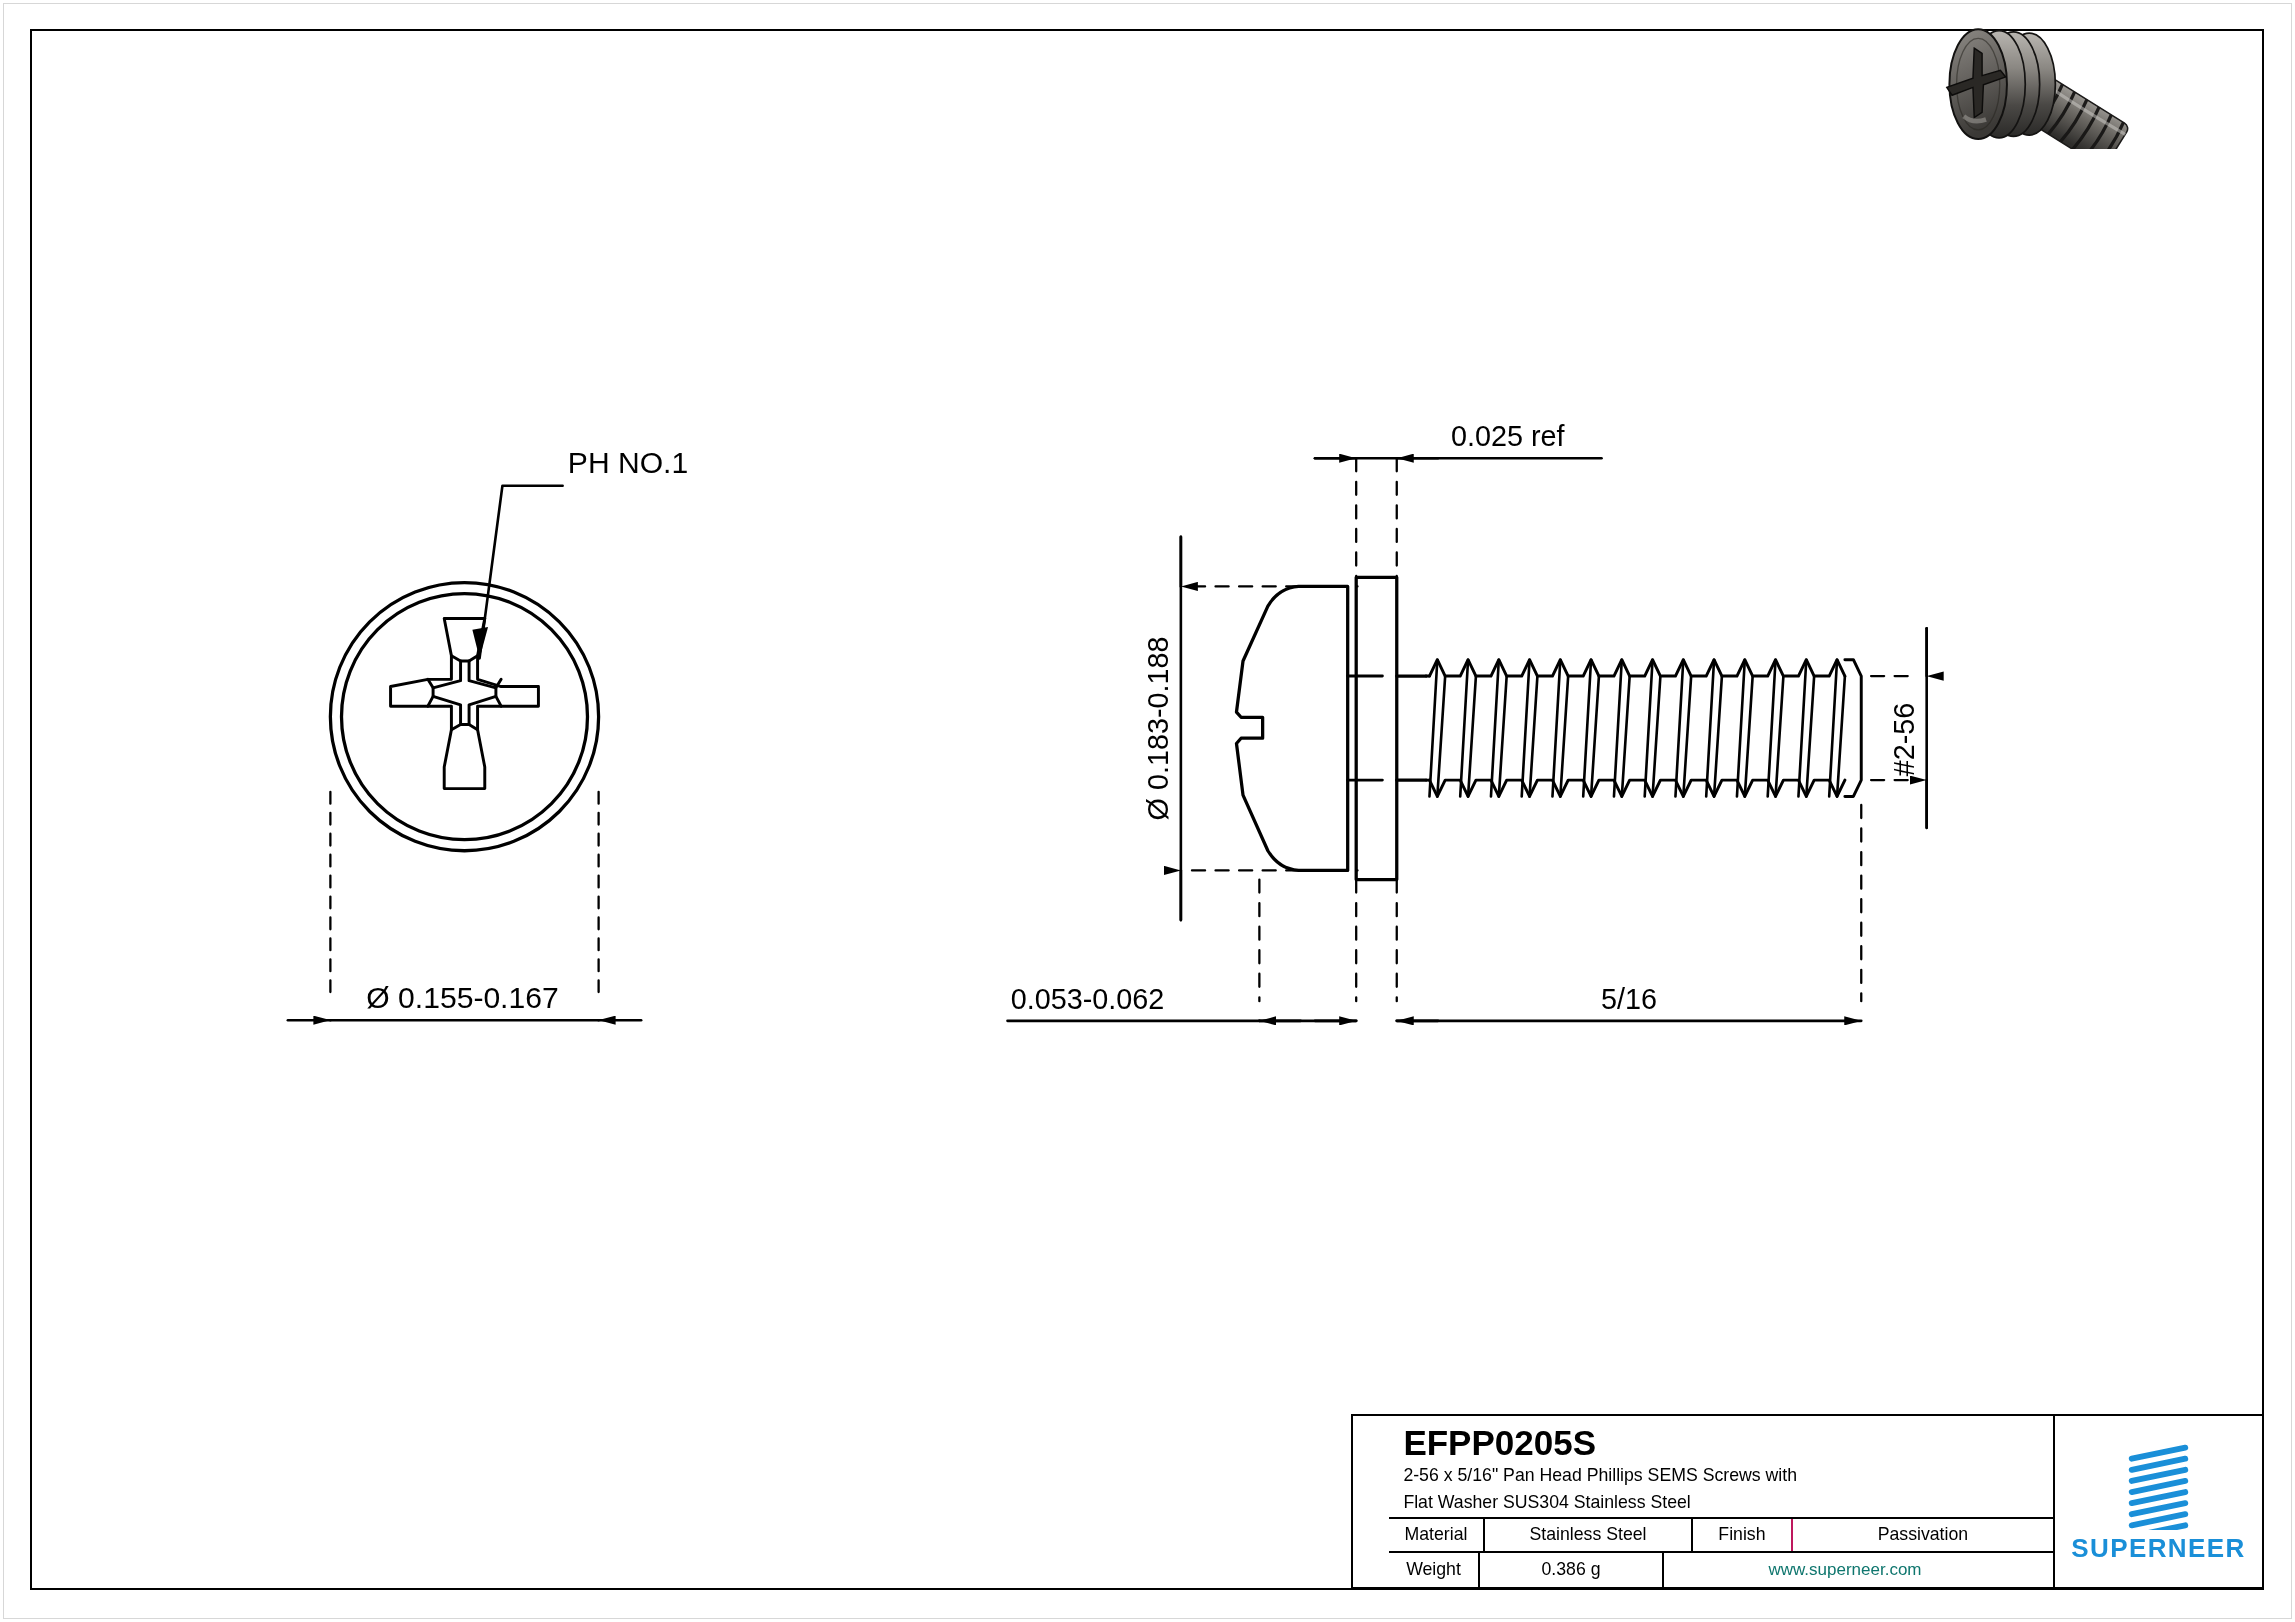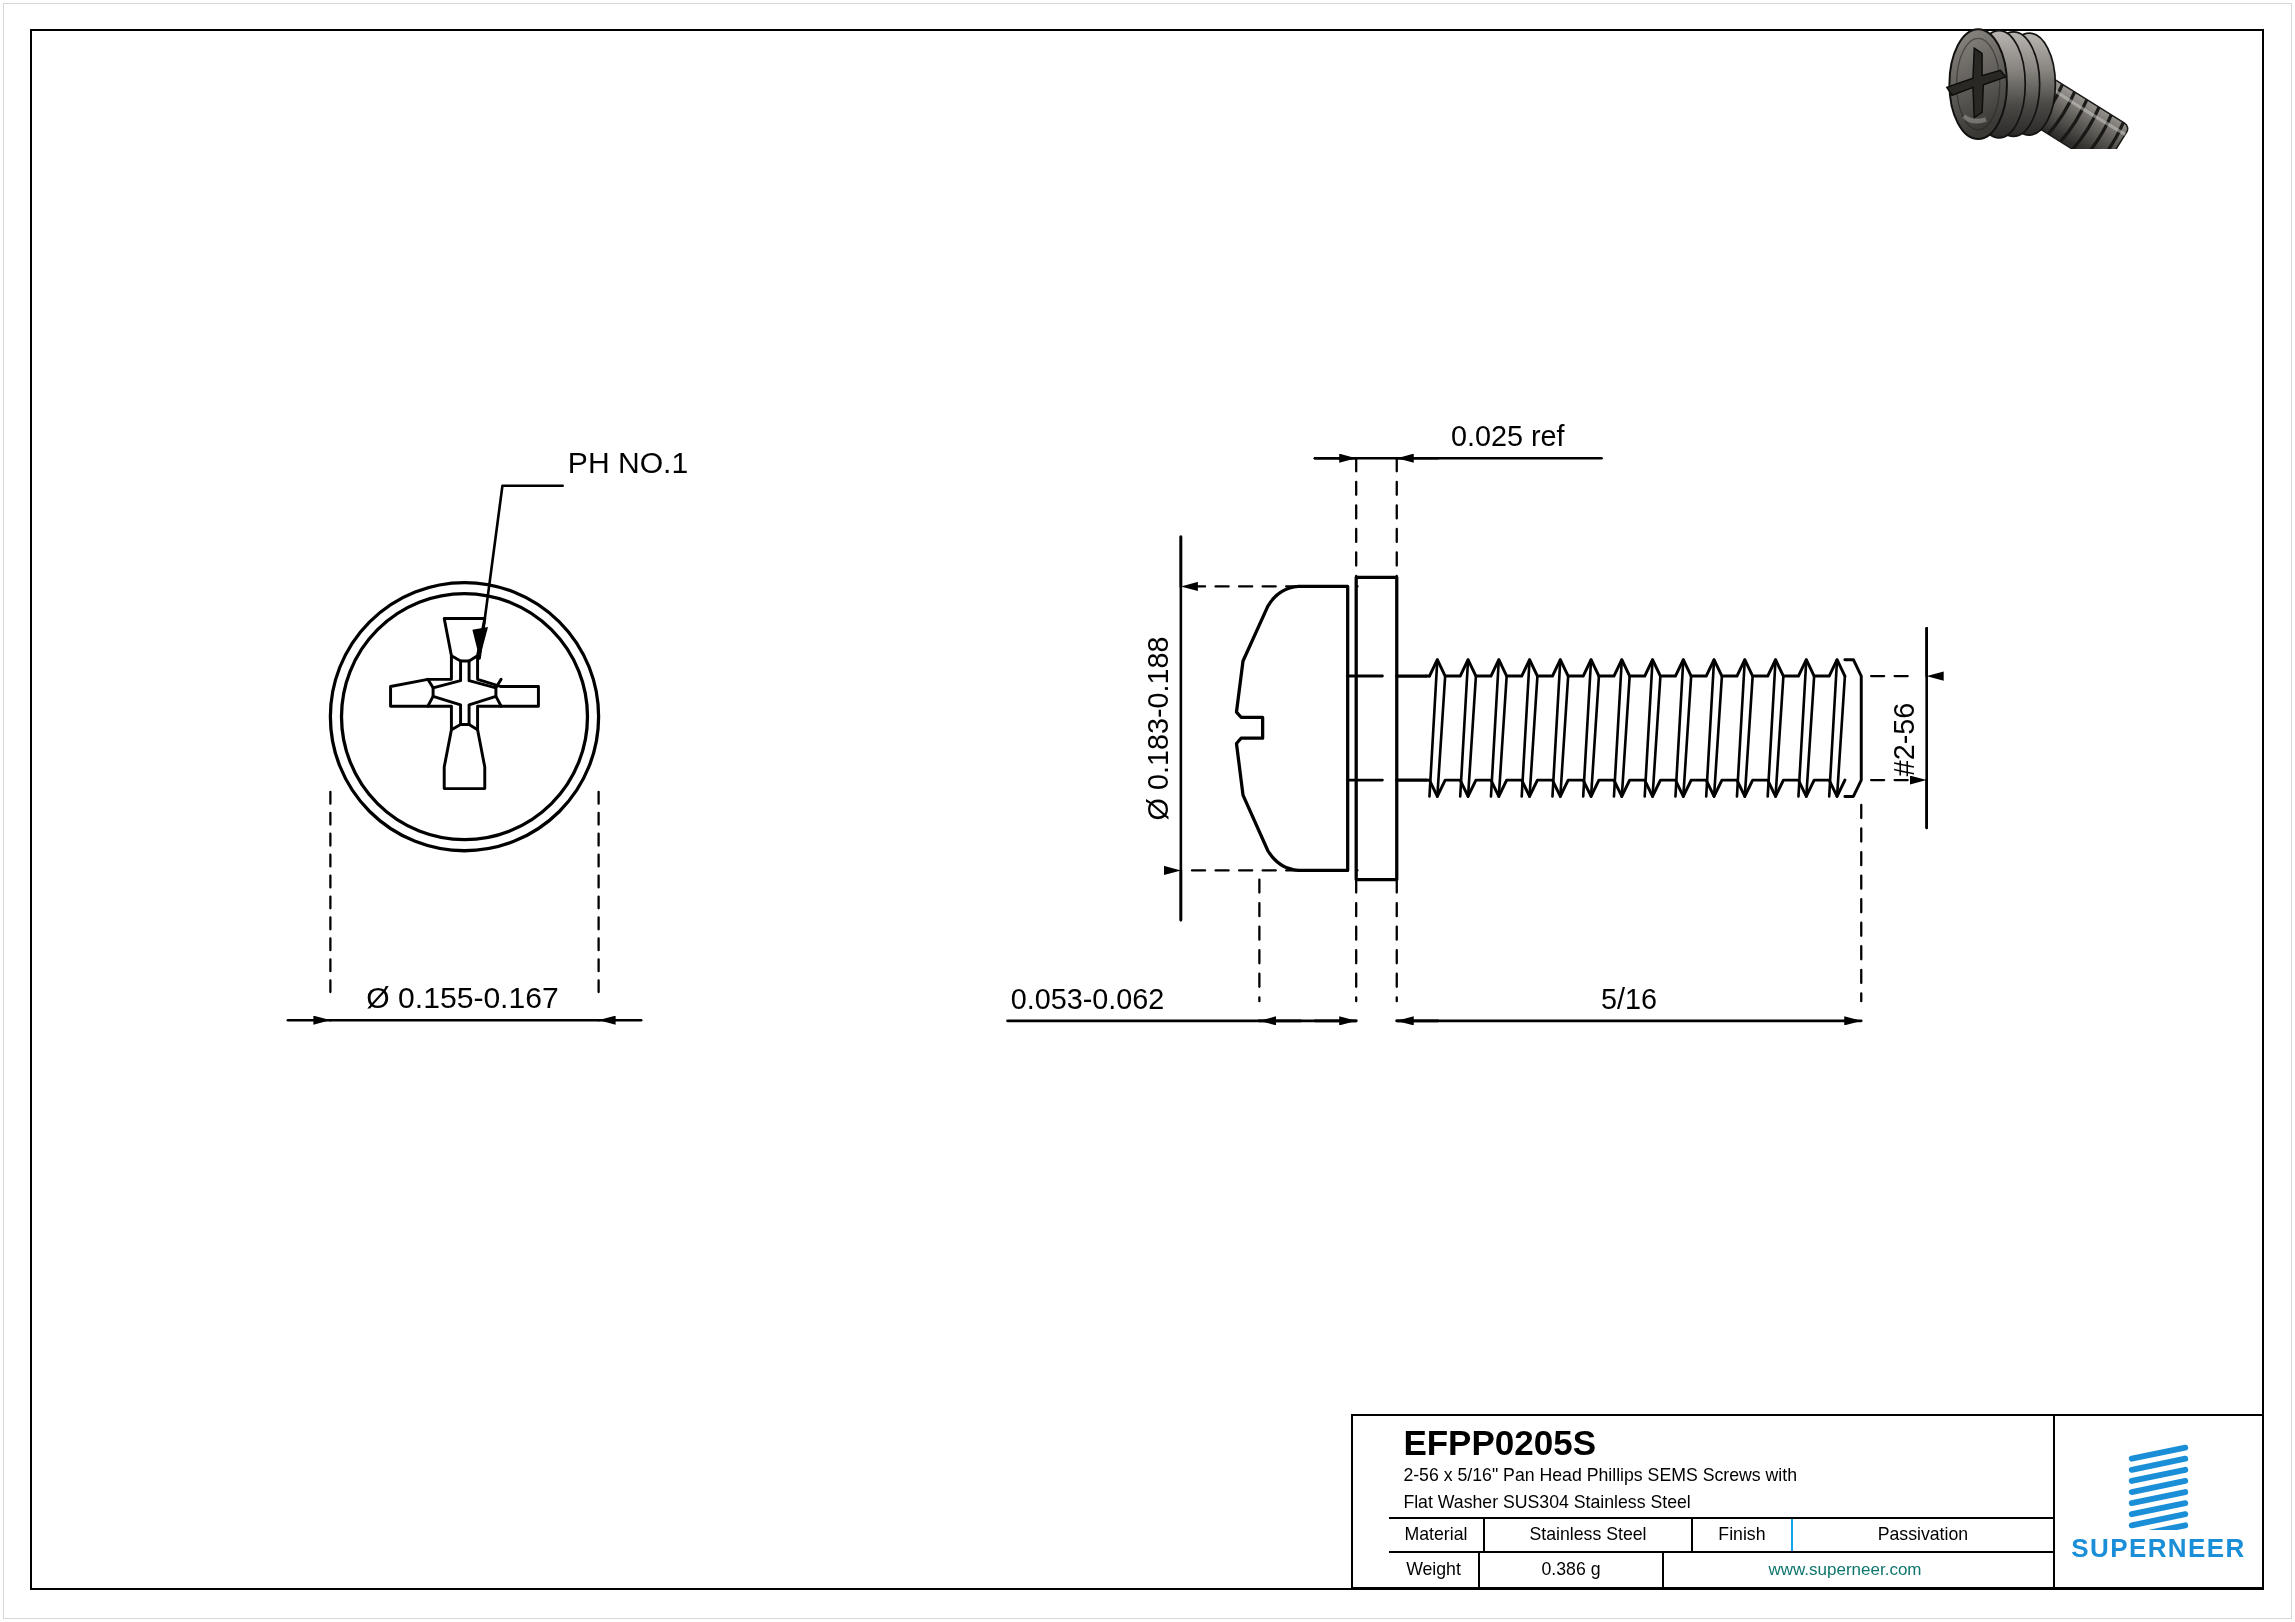--- a/index.html
+++ b/index.html
@@ -33,21 +33,21 @@
            padding:6.5px 0 0 14.4px;display:flex;flex-direction:column;justify-content:flex-start;}
   .part-no{font-size:35px;font-weight:bold;letter-spacing:0px;line-height:39px;color:#000;}
   .desc-line{font-size:17.7px;line-height:23.6px;color:#000;margin-top:2px;}
   .desc-line.second{margin-top:3.9px;}
   .tb-row{display:flex;height:35px;box-sizing:border-box;}
   .tb-row.r1{border-bottom:2px solid #000;}
   .tb-cell{box-sizing:border-box;display:flex;align-items:center;justify-content:center;
            font-size:17.7px;color:#000;}
   .c-material-label{width:101px;border-right:2px solid #000;}
   .c-material-val{width:219px;border-right:2px solid #000;}
-  .c-finish-label{width:105px;border-right:2px solid #0ea5e9;}
+  .c-finish-label{width:105px;border-right:2px solid #be185d;}
   .c-finish-val{width:274px;}
   .c-weight-label{width:91px;border-right:2px solid #000;}
   .c-weight-val{width:184px;border-right:2px solid #000;}
   .c-url{width:362px;color:#0f766e;font-size:17px;}
   .tb-right{width:243px;height:100%;display:flex;flex-direction:column;
             align-items:center;justify-content:center;gap:5px;}
   .logo-mark{width:77px;height:89px;}
   .logo-word{font-size:26px;font-weight:bold;color:#1a8fd8;letter-spacing:1.4px;
              line-height:27.5px;}
 

